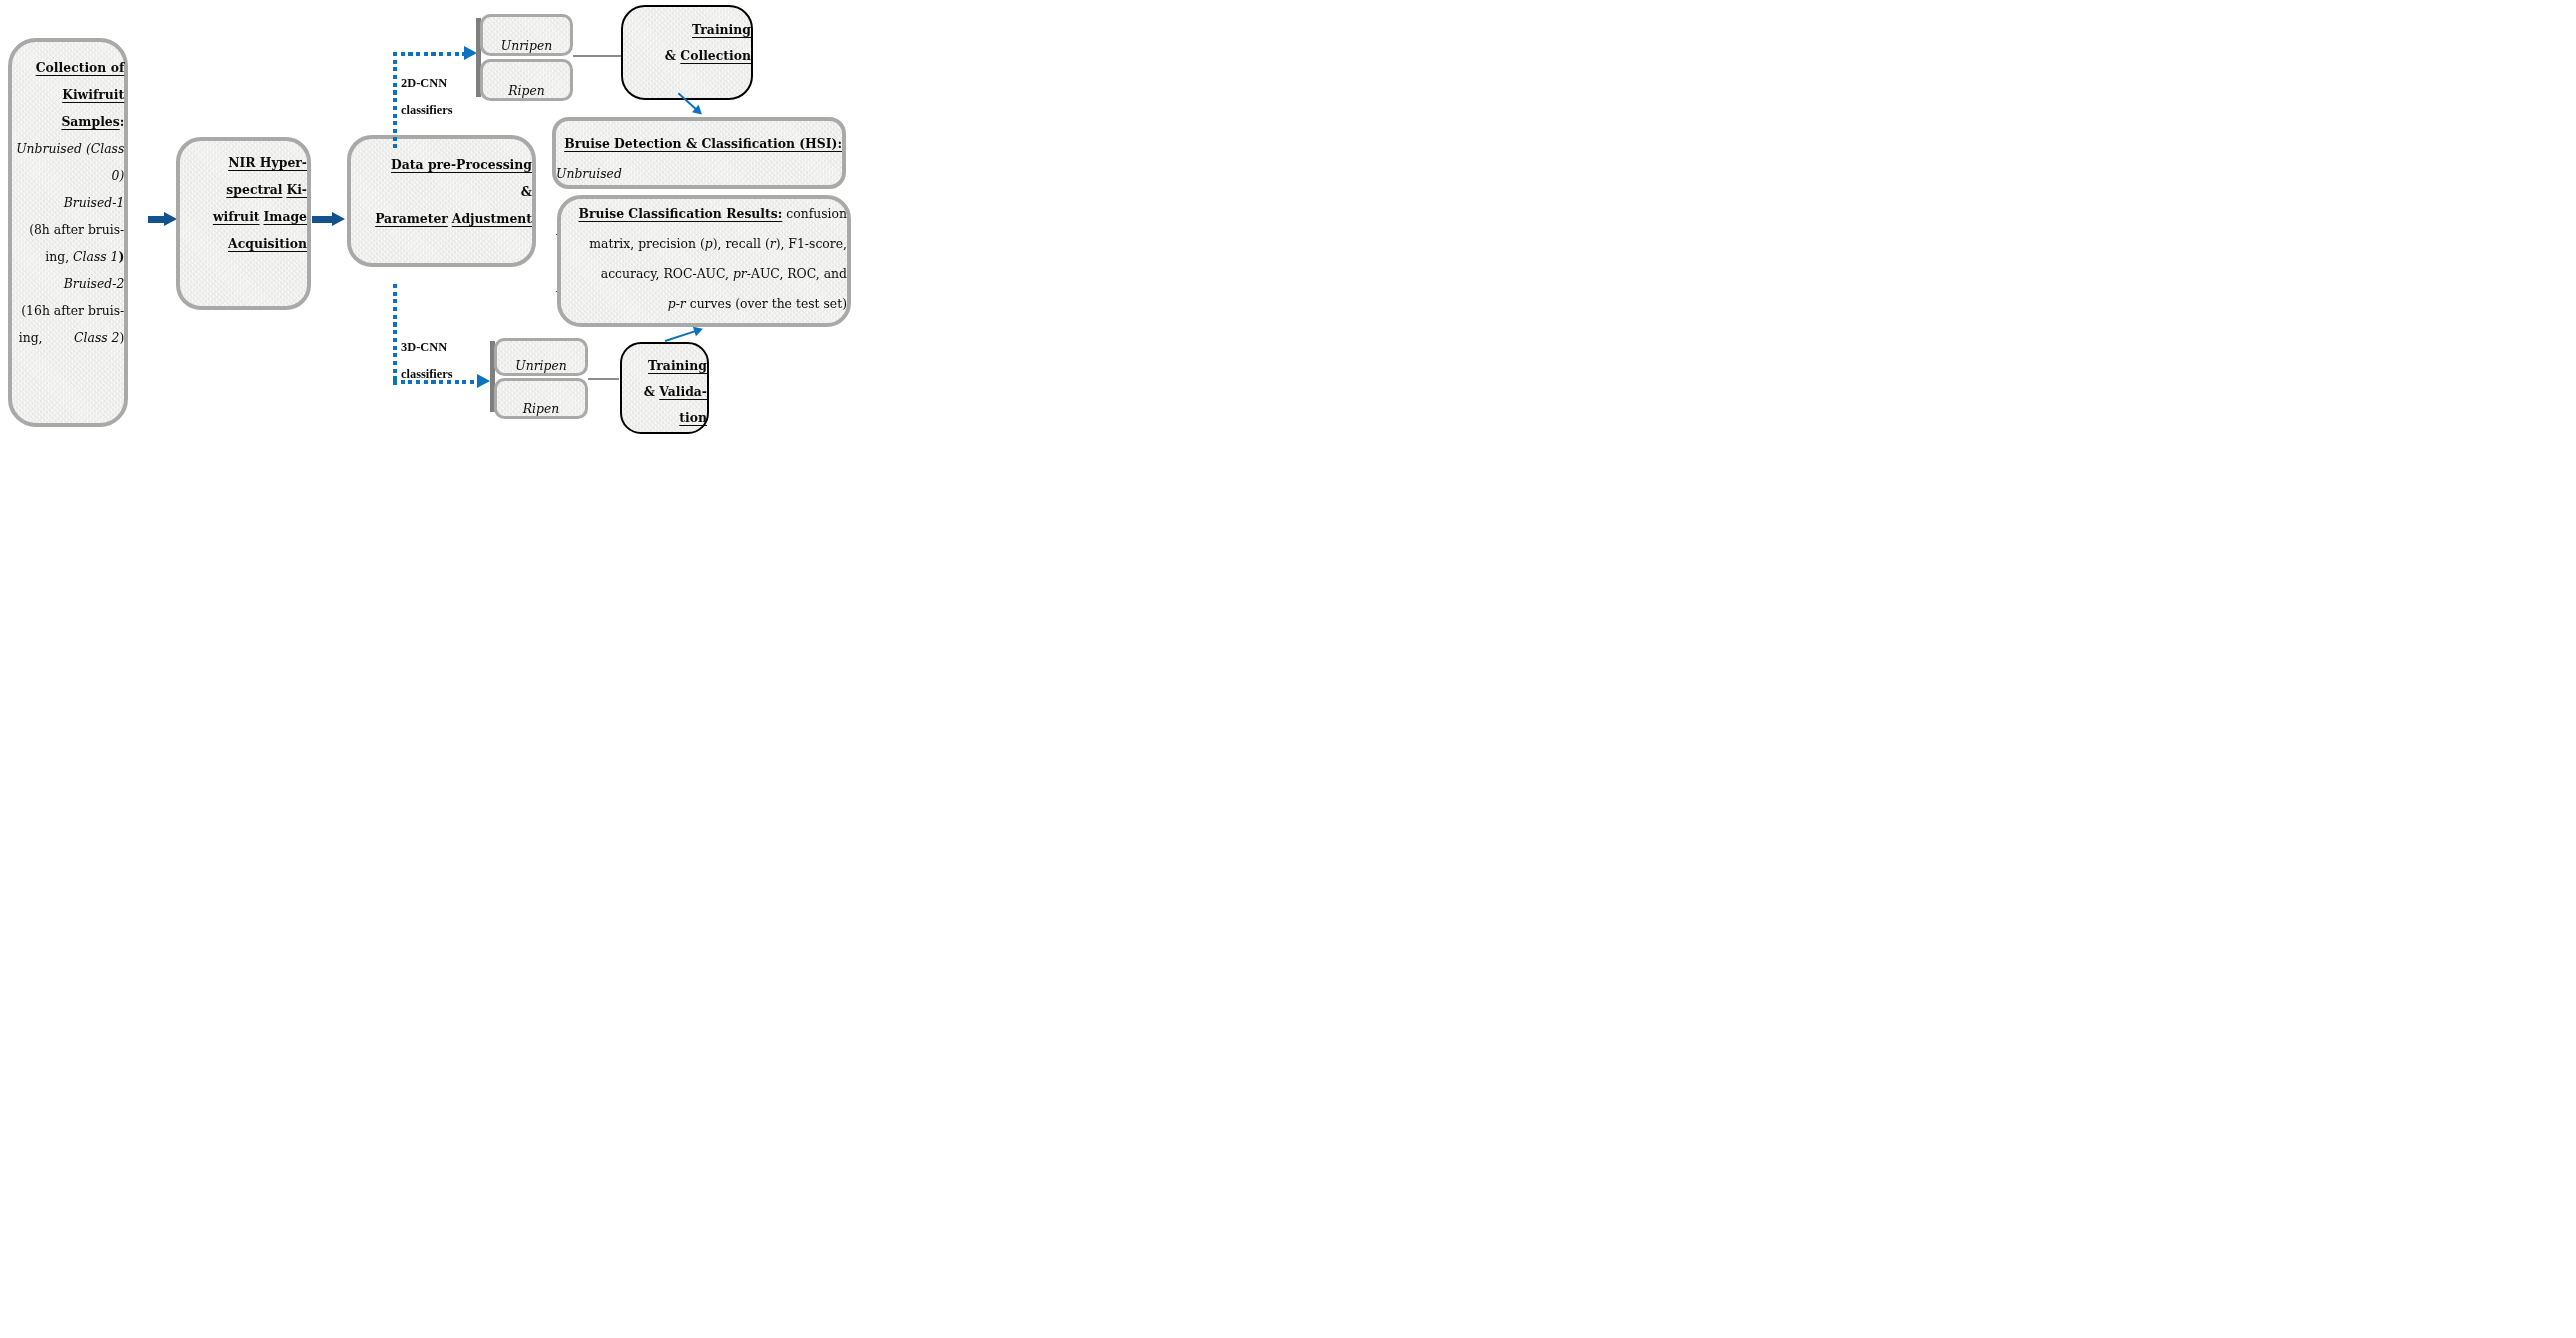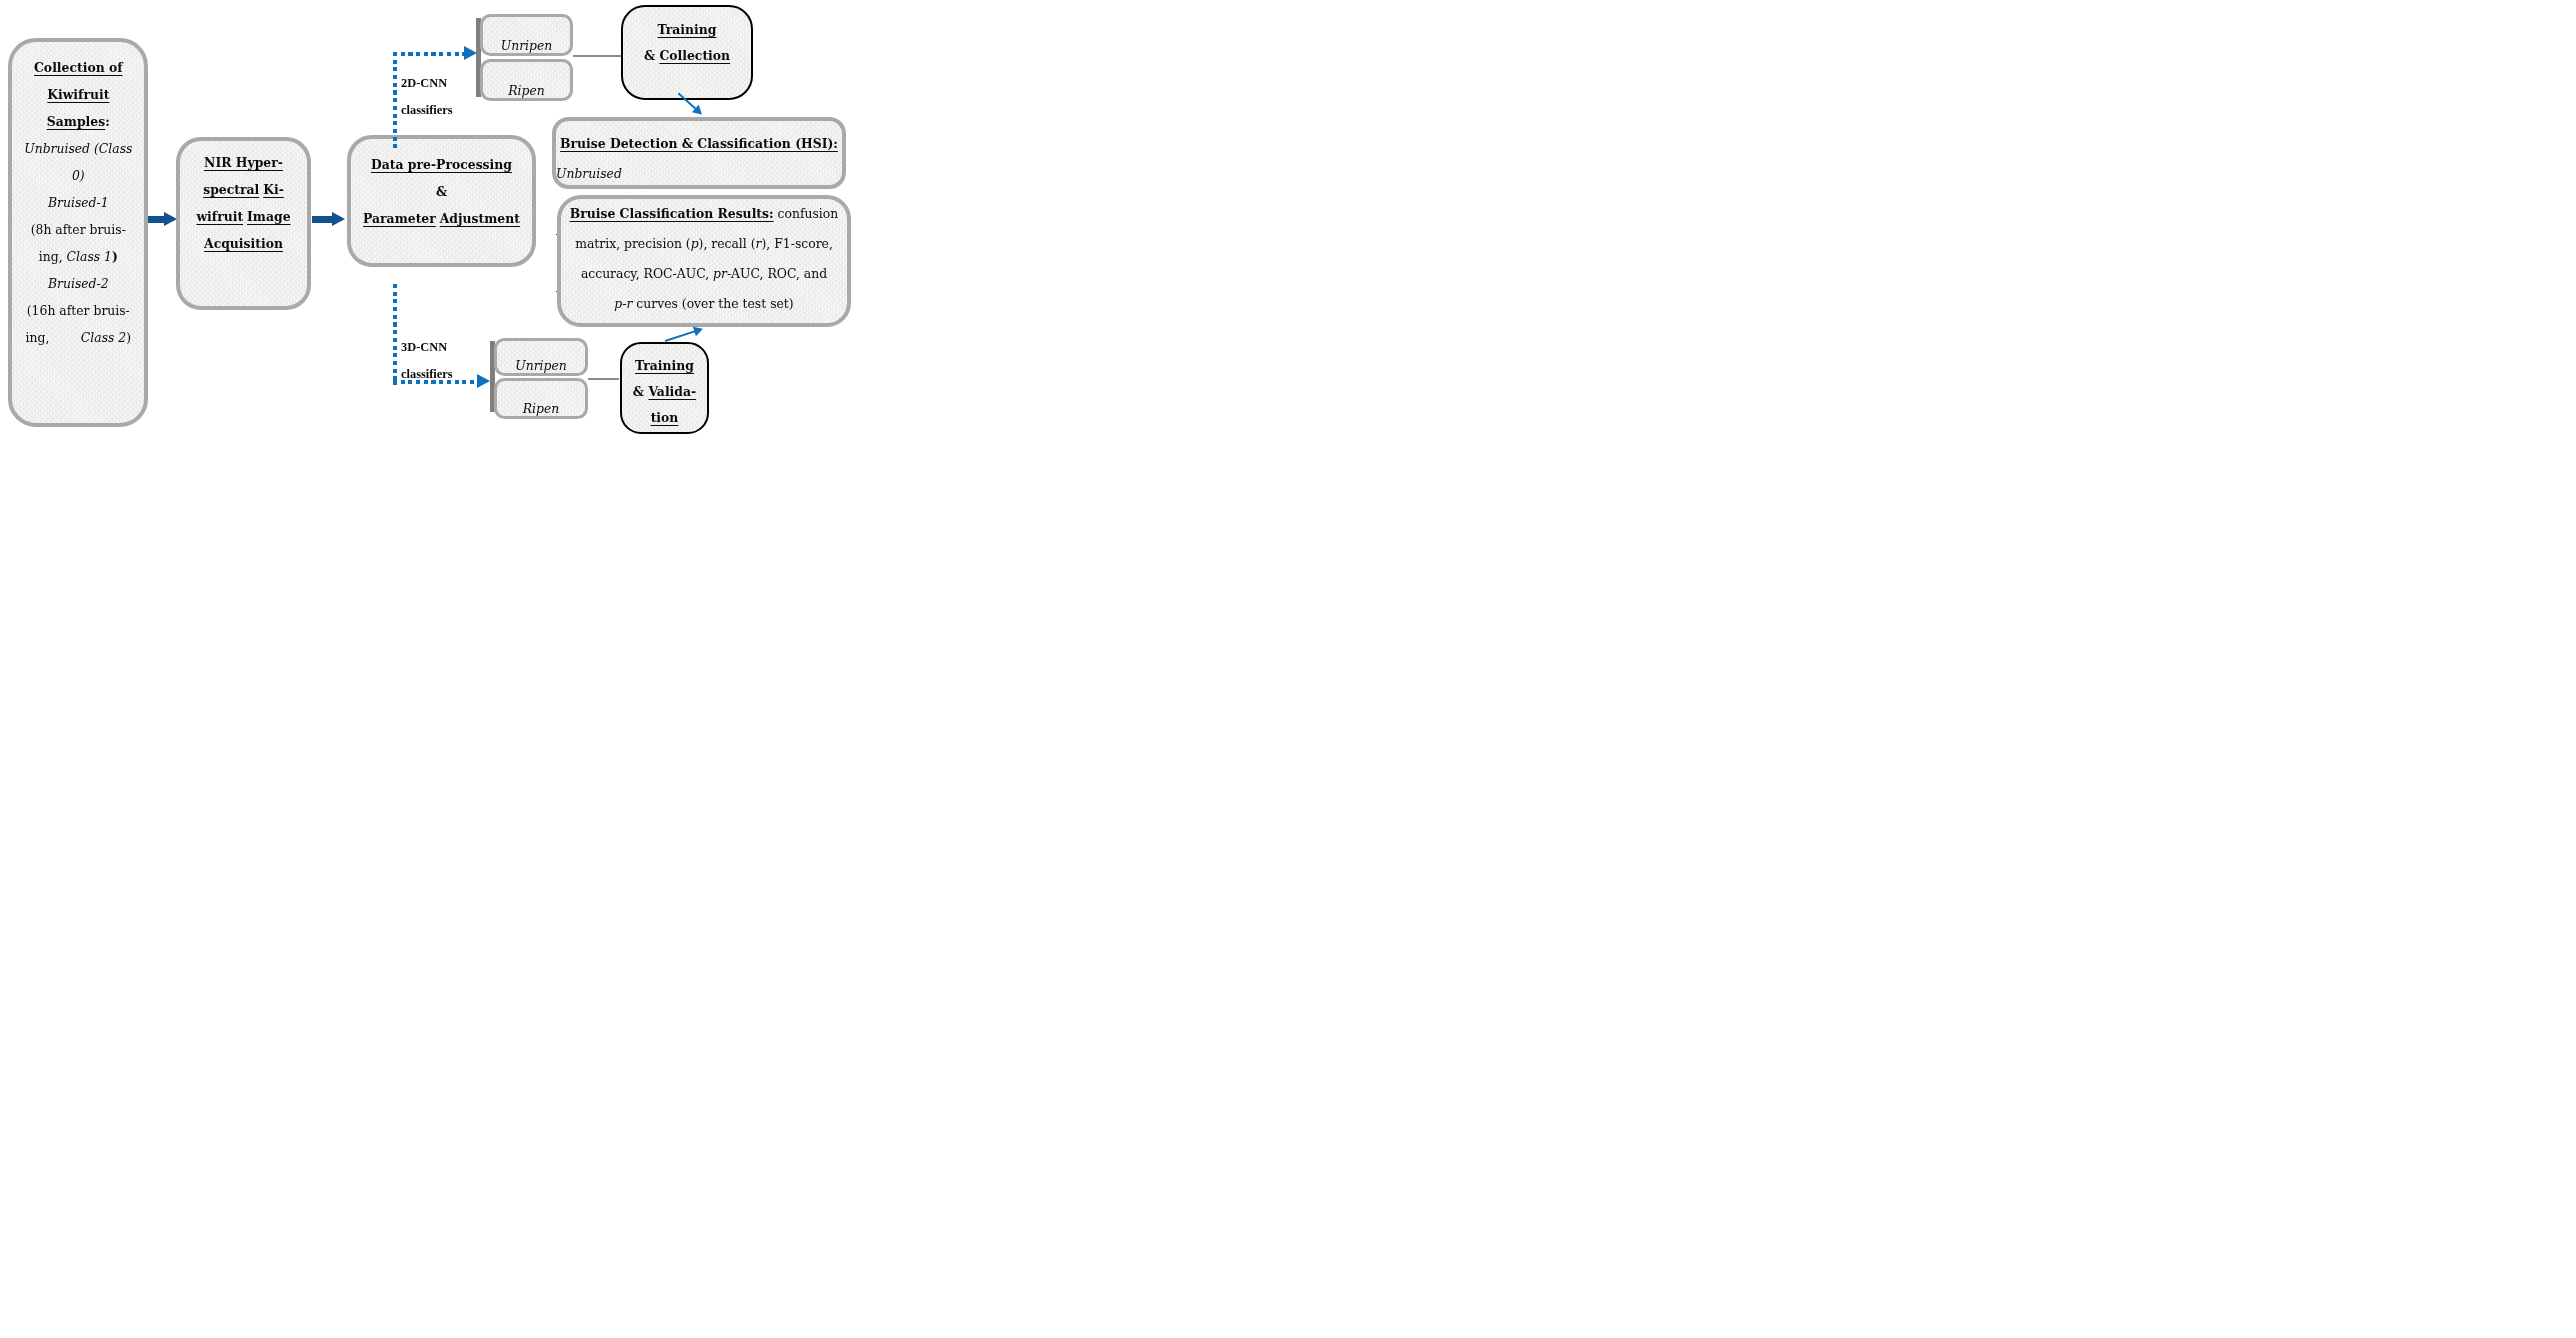--- a/index.html
+++ b/index.html
@@ -17,21 +17,21 @@
     background-color:var(--fill);
     background-image:
       repeating-linear-gradient(45deg, rgba(0,0,0,0.030) 0 1.2px, rgba(255,255,255,0.0) 1.2px 3.5px),
       repeating-linear-gradient(-45deg, rgba(0,0,0,0.022) 0 1.2px, rgba(255,255,255,0.0) 1.2px 4.1px),
       repeating-linear-gradient(90deg, rgba(255,255,255,0.55) 0 0.6px, rgba(255,255,255,0.0) 0.6px 3px);
     font-size:12.4px;
   }
   .node.black-border{border:2.4px solid var(--black);}
   .node.small{border-width:3px;display:flex;align-items:flex-end;justify-content:center;}
 
-  .tline{text-align:center;white-space:nowrap;}
+  .tline{text-align:right;white-space:nowrap;}
 
   .seg-bu{font-weight:bold;text-decoration:underline;text-decoration-thickness:1.2px;text-underline-offset:3px;text-decoration-skip-ink:none;}
   .seg-b{font-weight:bold;}
   .seg-i{font-style:italic;}
   .seg-r{font-style:normal;font-weight:normal;}
   .italic{font-style:italic;}
 
   .cnn-label{position:absolute;font-weight:bold;font-size:12.4px;line-height:27px;white-space:nowrap;font-family:Liberation Serif, serif;}
 
   
@@ -52,21 +52,21 @@
   .bracket{position:absolute;background:var(--bracket-gray);}
   .gray-line{position:absolute;height:1.8px;background:var(--line-gray);}
 
   .items-row{display:flex;justify-content:center;gap:27px;flex-direction:column;}
 </style>
 </head>
 <body>
 
 <div class="canvas">
 
-  <div class="node" style="left:8.3px;top:38px;width:140px;height:389px;border-radius:28px;padding-top:12px;line-height:27px;">
+  <div class="node" style="left:8.3px;top:38px;width:120px;height:389px;border-radius:28px;padding-top:12px;line-height:27px;">
     <div class="tline"><span class="seg-bu">Collection of</span></div>
     <div class="tline"><span class="seg-bu">Kiwifruit</span></div>
     <div class="tline"><span class="seg-bu">Samples</span><span class="seg-b">:</span></div>
     <div class="tline"><span class="seg-i">Unbruised (Class</span></div>
     <div class="tline"><span class="seg-i">0)</span></div>
     <div class="tline"><span class="seg-i">Bruised-1</span></div>
     <div class="tline"><span class="seg-r">(8h after bruis-</span></div>
     <div class="tline"><span class="seg-r">ing, </span><span class="seg-i">Class 1</span><span class="seg-b">)</span></div>
     <div class="tline"><span class="seg-i">Bruised-2</span></div>
     <div class="tline"><span class="seg-r">(16h after bruis-</span></div>

